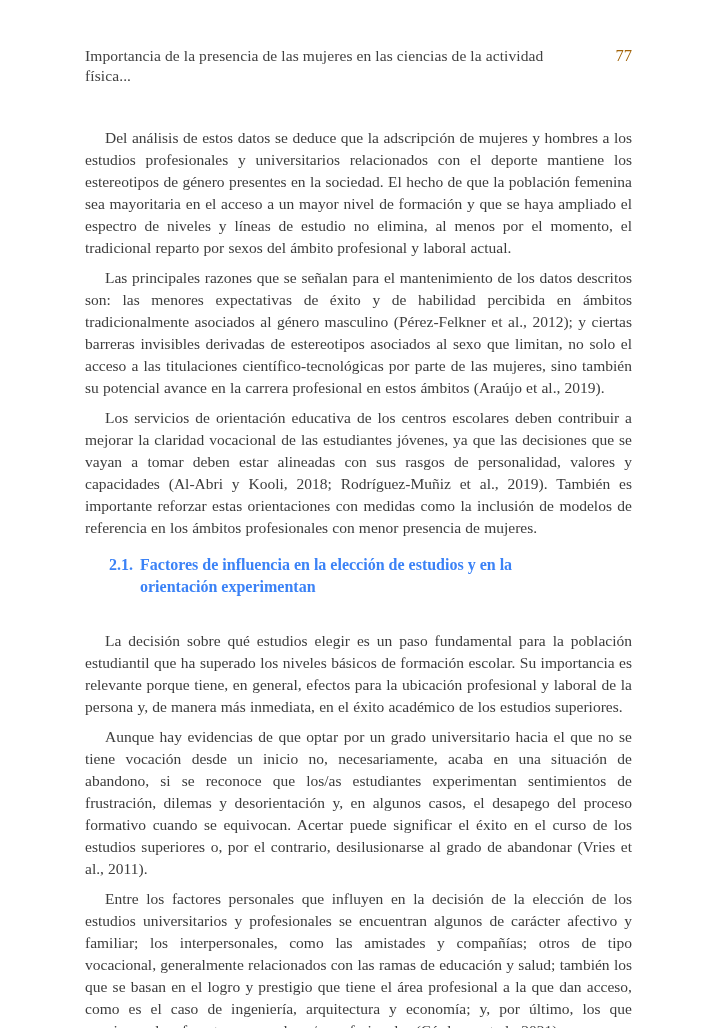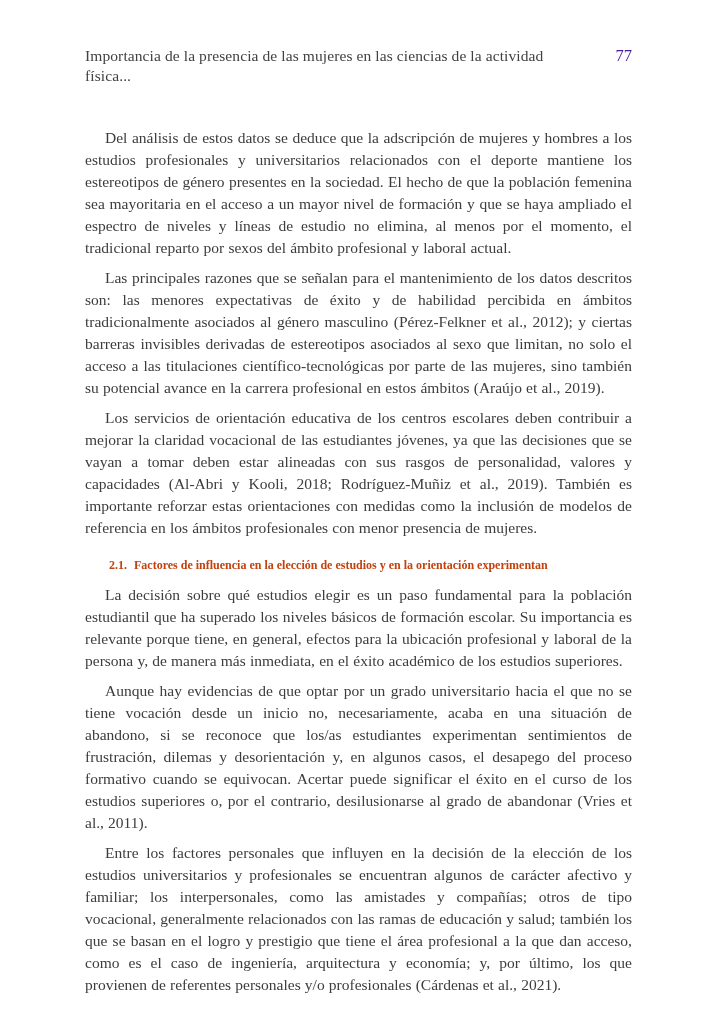--- a/index.html
+++ b/index.html
@@ -25,44 +25,44 @@
     line-height: 20px;
     color: #414141;
     margin-bottom: 41px;
   }
   .head-title {
     letter-spacing: 0.1px;
   }
   .head-page {
     font-size: 16.5px;
     padding-left: 24px;
-    color: #4c1d95;
+    color: #a16207;
     font-family: Liberation Serif, serif;
   }
   .body-text {
     font-size: 15.5px;
     line-height: 22px;
     color: #3c3c3c;
   }
   .para {
     text-align: justify;
     text-indent: 20px;
     margin-bottom: 8px;
     hyphens: auto;
     -webkit-hyphens: auto;
     word-spacing: 0.02em;
   }
   .section-heading {
     display: flex;
     gap: 7px;
     font-weight: bold;
-    font-size: 12px;
+    font-size: 16px;
     line-height: 22px;
-    color: #c2410c;
-    margin: 15px 40px 8px 24px;
+    color: #3b82f6;
+    margin: 15px 40px 32px 24px;
   }
   .sec-num { flex: 0 0 auto; }
   .sec-text { flex: 1 1 auto; }
 </style>
 </head>
 <body>
 
 <div class="page">
 
   <header class="running-head">

